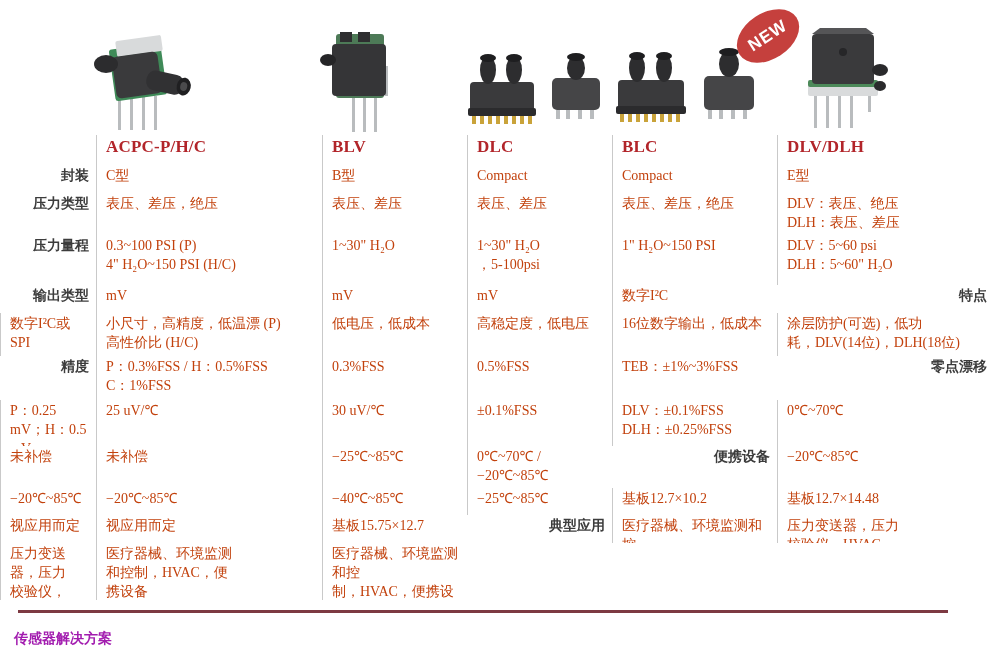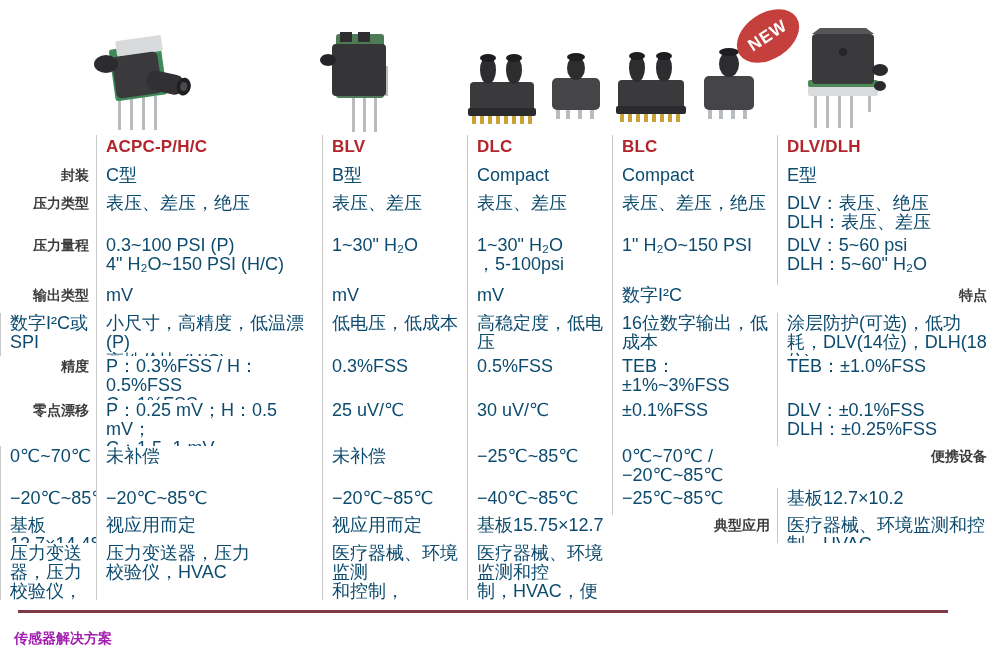--- a/index.html
+++ b/index.html
@@ -16,33 +16,34 @@
     border-radius:50%;display:flex;align-items:center;justify-content:center;
     transform:rotate(-33deg);
     color:#ffffff;font-weight:bold;font-size:17px;letter-spacing:1px;
   }
   
   .spec-table{
     position:absolute;left:0;top:135px;width:816px;
     display:grid;
     grid-template-columns:96px 226px 145px 145px 165px 217px;
     grid-template-rows:30px 28px 42px 50px 28px 43px 44px 46px 42px 27px 28px 57px;
+    font-family:Liberation Serif, serif;
   }
   .cell{box-sizing:border-box;overflow:hidden;}
   .col-data{border-left:1px solid #c9c9c9;padding:1px 6px 0 9px;}
   .col-head{
     font-size:17px;font-weight:bold;color:#b2252a;letter-spacing:.2px;
     padding-top:2px;
   }
   .row-label{
     text-align:right;padding:1px 7px 0 0;
     font-size:14px;font-weight:bold;color:#3c3c3c;line-height:19px;
   }
   .val{
-    font-size:18px;color:#0c4a6e;line-height:19px;white-space:pre-line;
+    font-size:14px;color:#c2410c;line-height:19px;white-space:pre-line;
   }
   
   .footer-rule{position:absolute;left:18px;top:610px;width:930px;height:3px;background:#7d3a42;}
   .brand{
     position:absolute;left:14px;top:630px;
     font-size:14px;font-weight:bold;color:#a21caf;
   }
 </style>
 </head>
 <body>
@@ -212,21 +213,20 @@
     <div class="cell col-data val">16位数字输出，低成本</div>
     <div class="cell col-data val">涂层防护(可选)，低功
 耗，DLV(14位)，DLH(18位)</div>
 
     <div class="cell row-label">精度</div>
     <div class="cell col-data val">P：0.3%FSS / H：0.5%FSS
 C：1%FSS</div>
     <div class="cell col-data val">0.3%FSS</div>
     <div class="cell col-data val">0.5%FSS</div>
     <div class="cell col-data val">TEB：±1%~3%FSS</div>
-    <div class="cell col-data val">TEB：±1.0%FSS</div>
 
     <div class="cell row-label">零点漂移</div>
     <div class="cell col-data val">P：0.25 mV；H：0.5 mV；
 C：1.5~1 mV</div>
     <div class="cell col-data val">25 uV/℃</div>
     <div class="cell col-data val">30 uV/℃</div>
     <div class="cell col-data val">±0.1%FSS</div>
     <div class="cell col-data val">DLV：±0.1%FSS
 DLH：±0.25%FSS</div>
 

